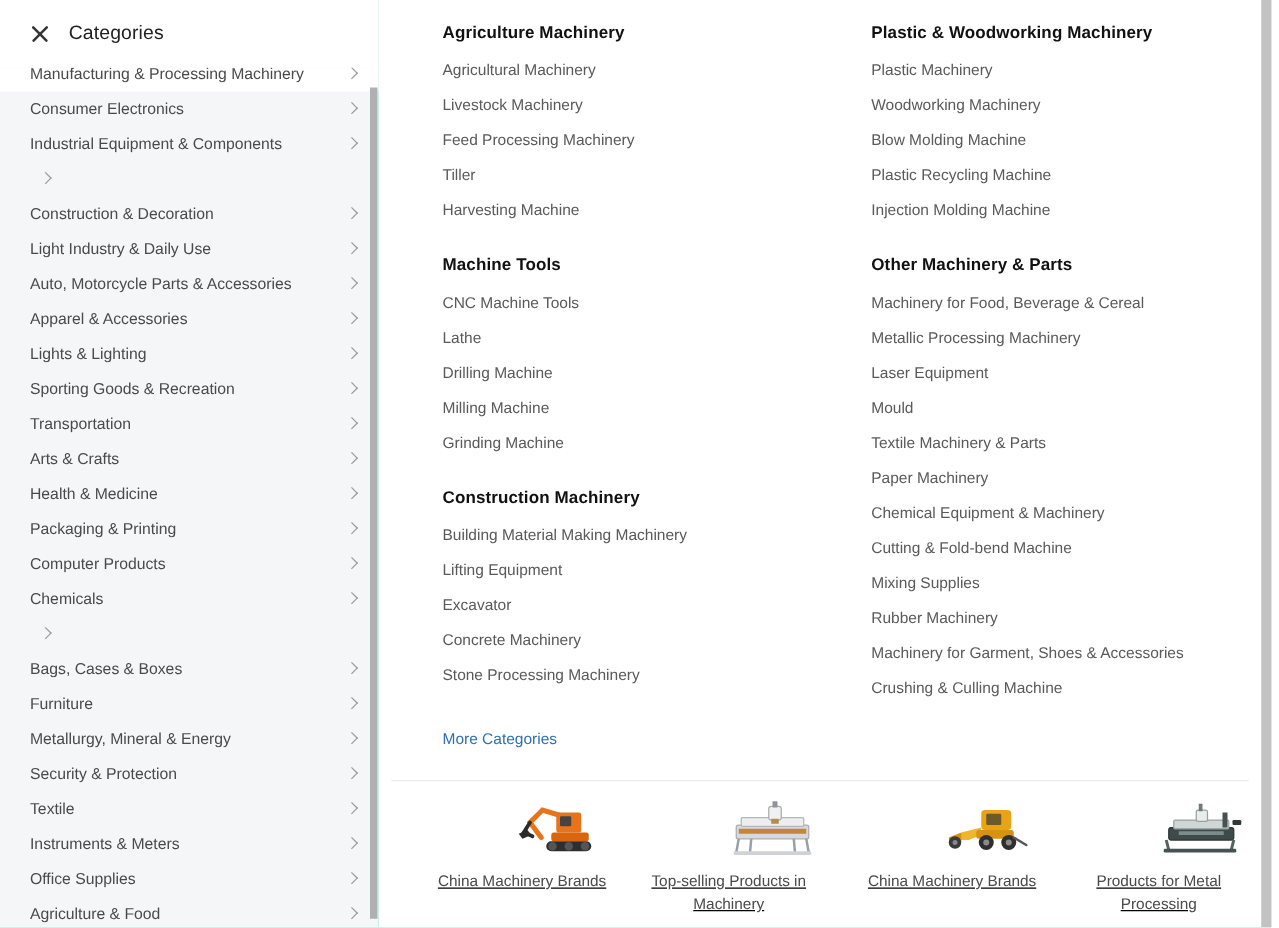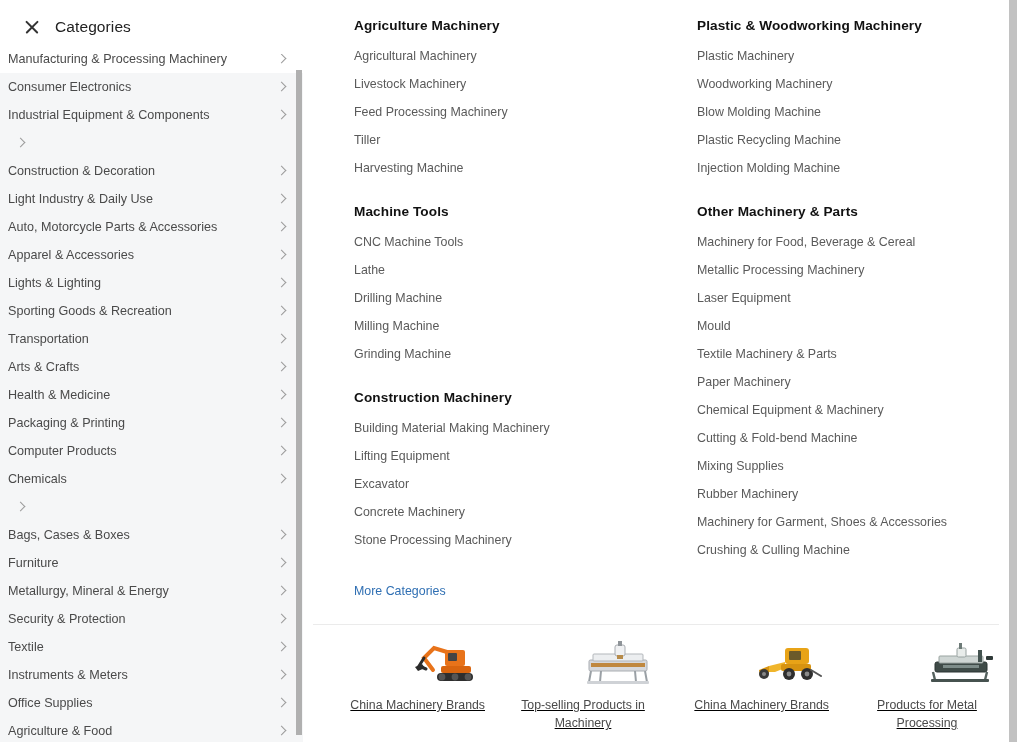--- a/index.html
+++ b/index.html
@@ -90,21 +90,21 @@
     list-style: none;
     margin: 0;
     padding: 0;
   }
 
   .cat-item {
     position: relative;
     height: 28px;
     display: flex;
     align-items: center;
-    padding: 0 16px 0 8px;
+    padding: 0 16px 0 24px;
     box-sizing: border-box;
     cursor: pointer;
   }
 
   .cat-item.active {
     background: #ffffff;
   }
 
   .cat-label {
     font-size: 12.6px;

